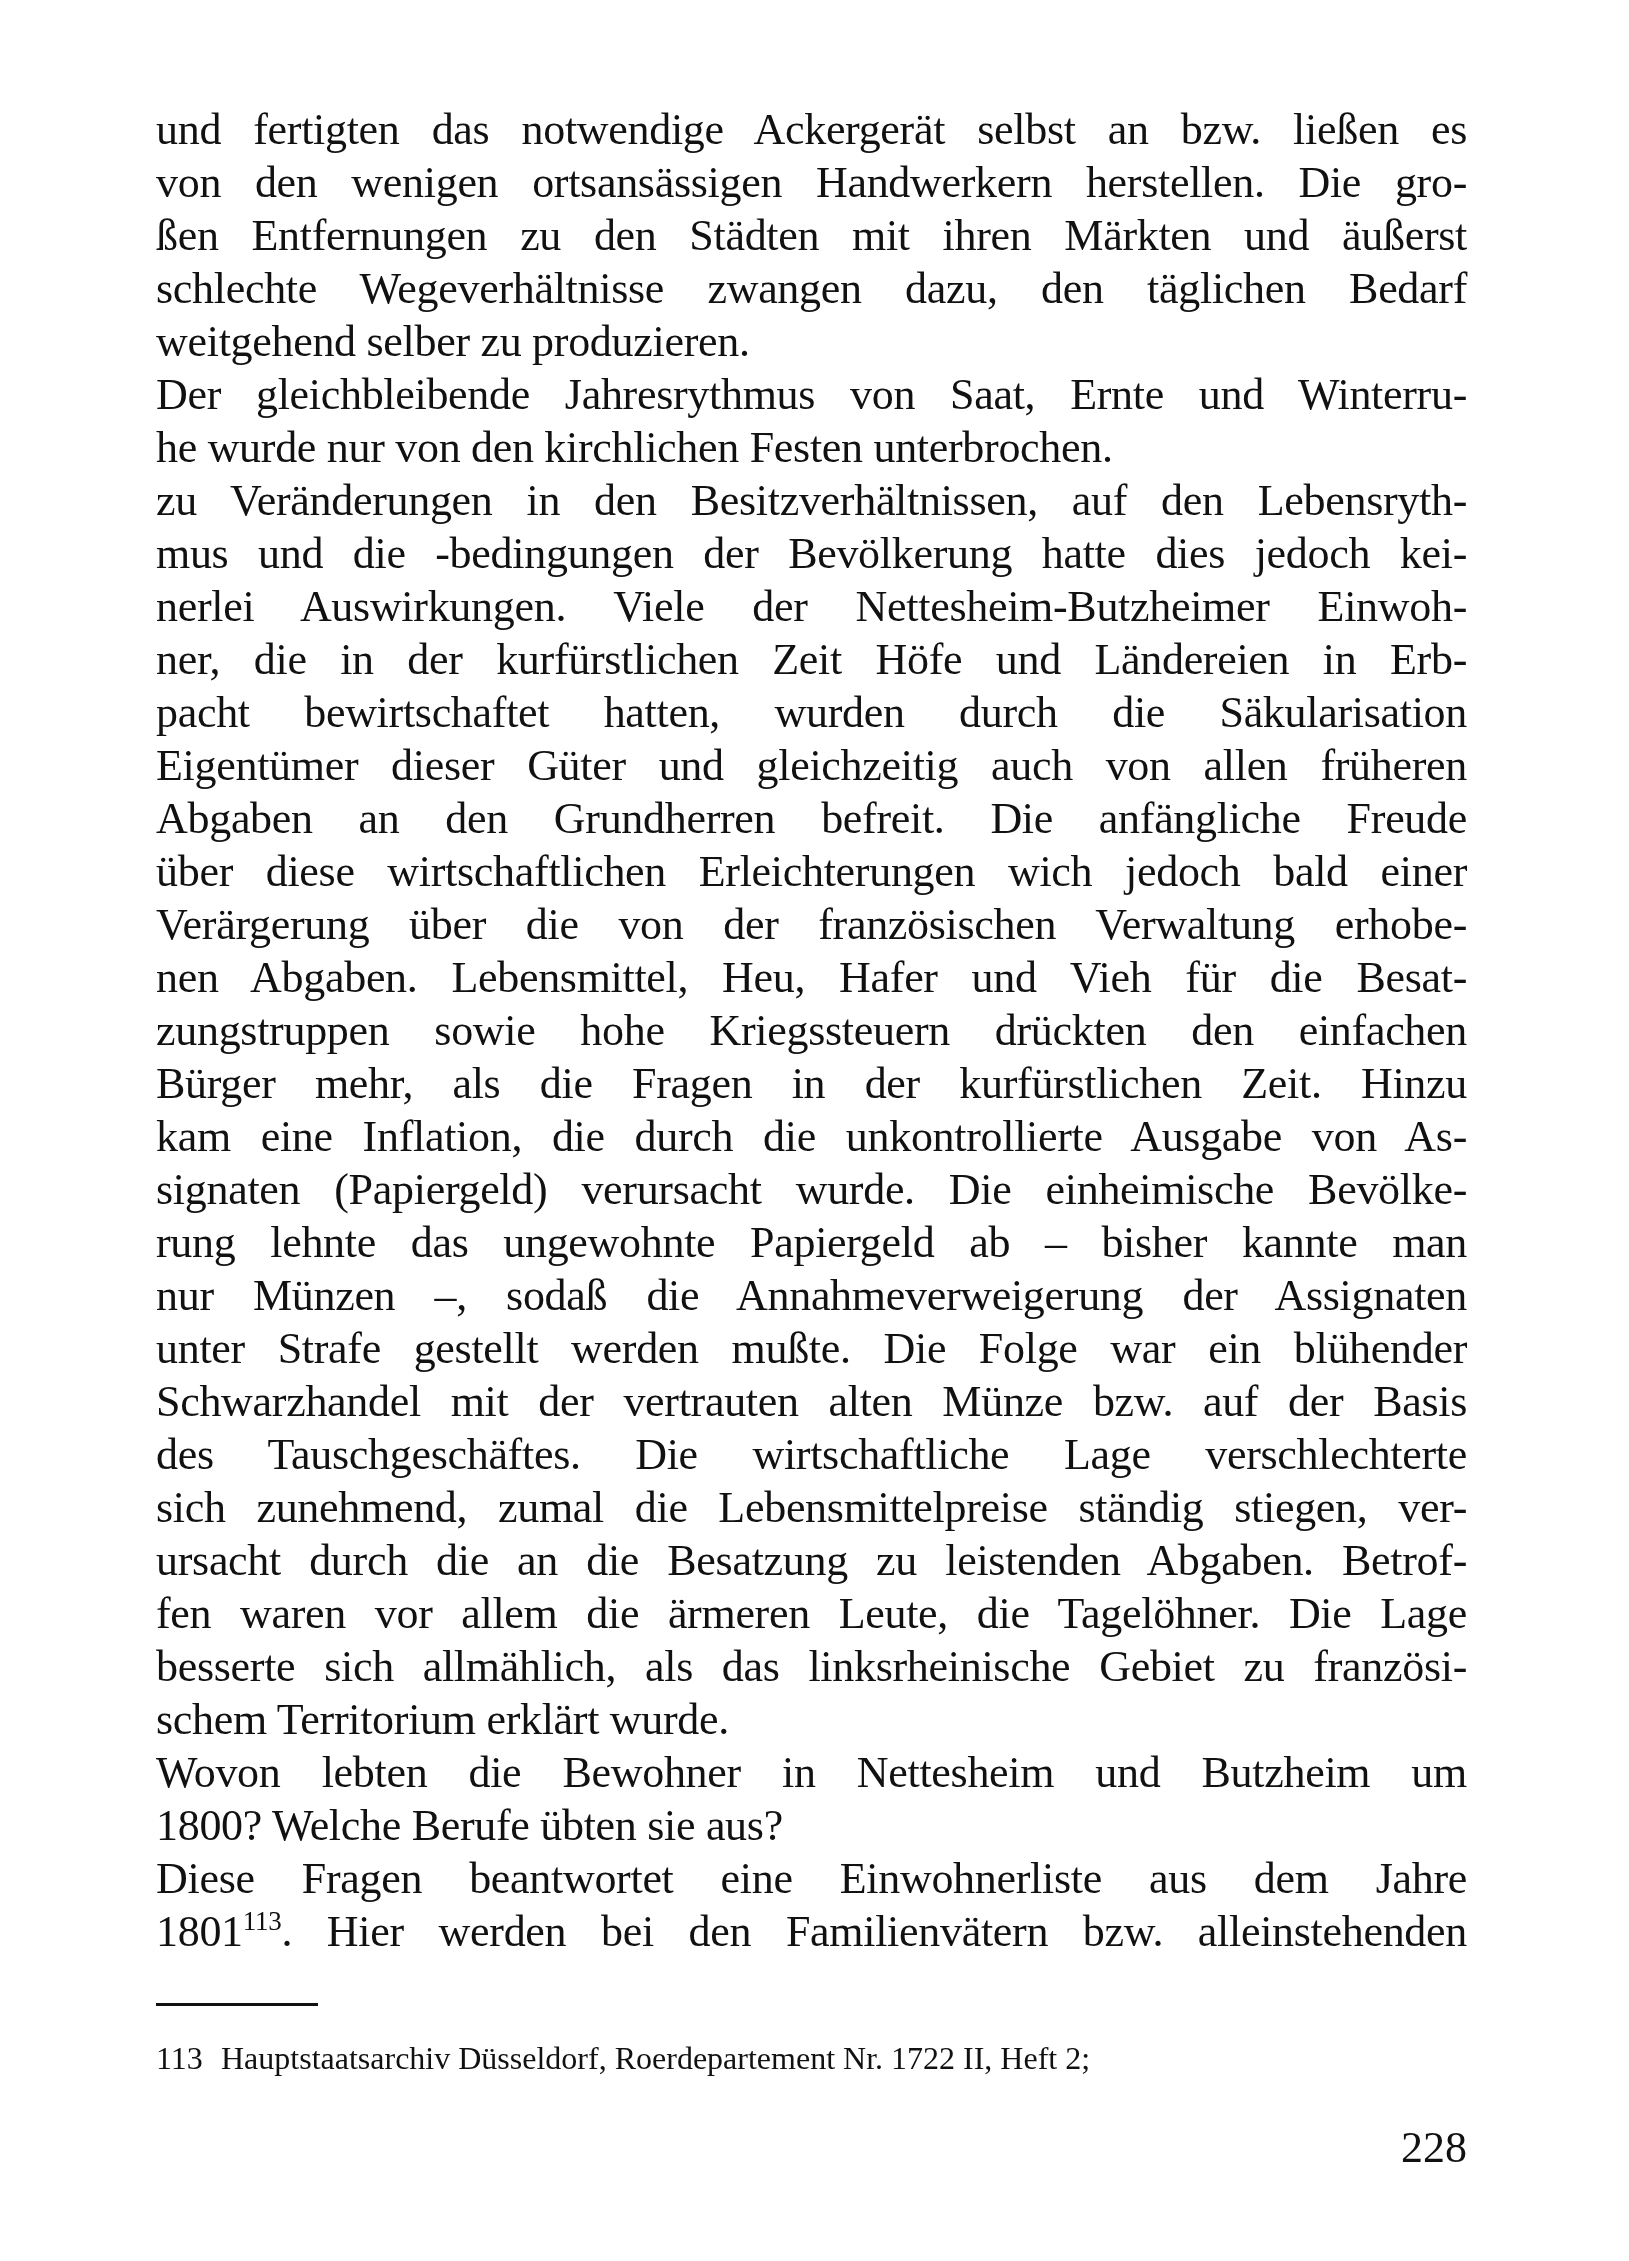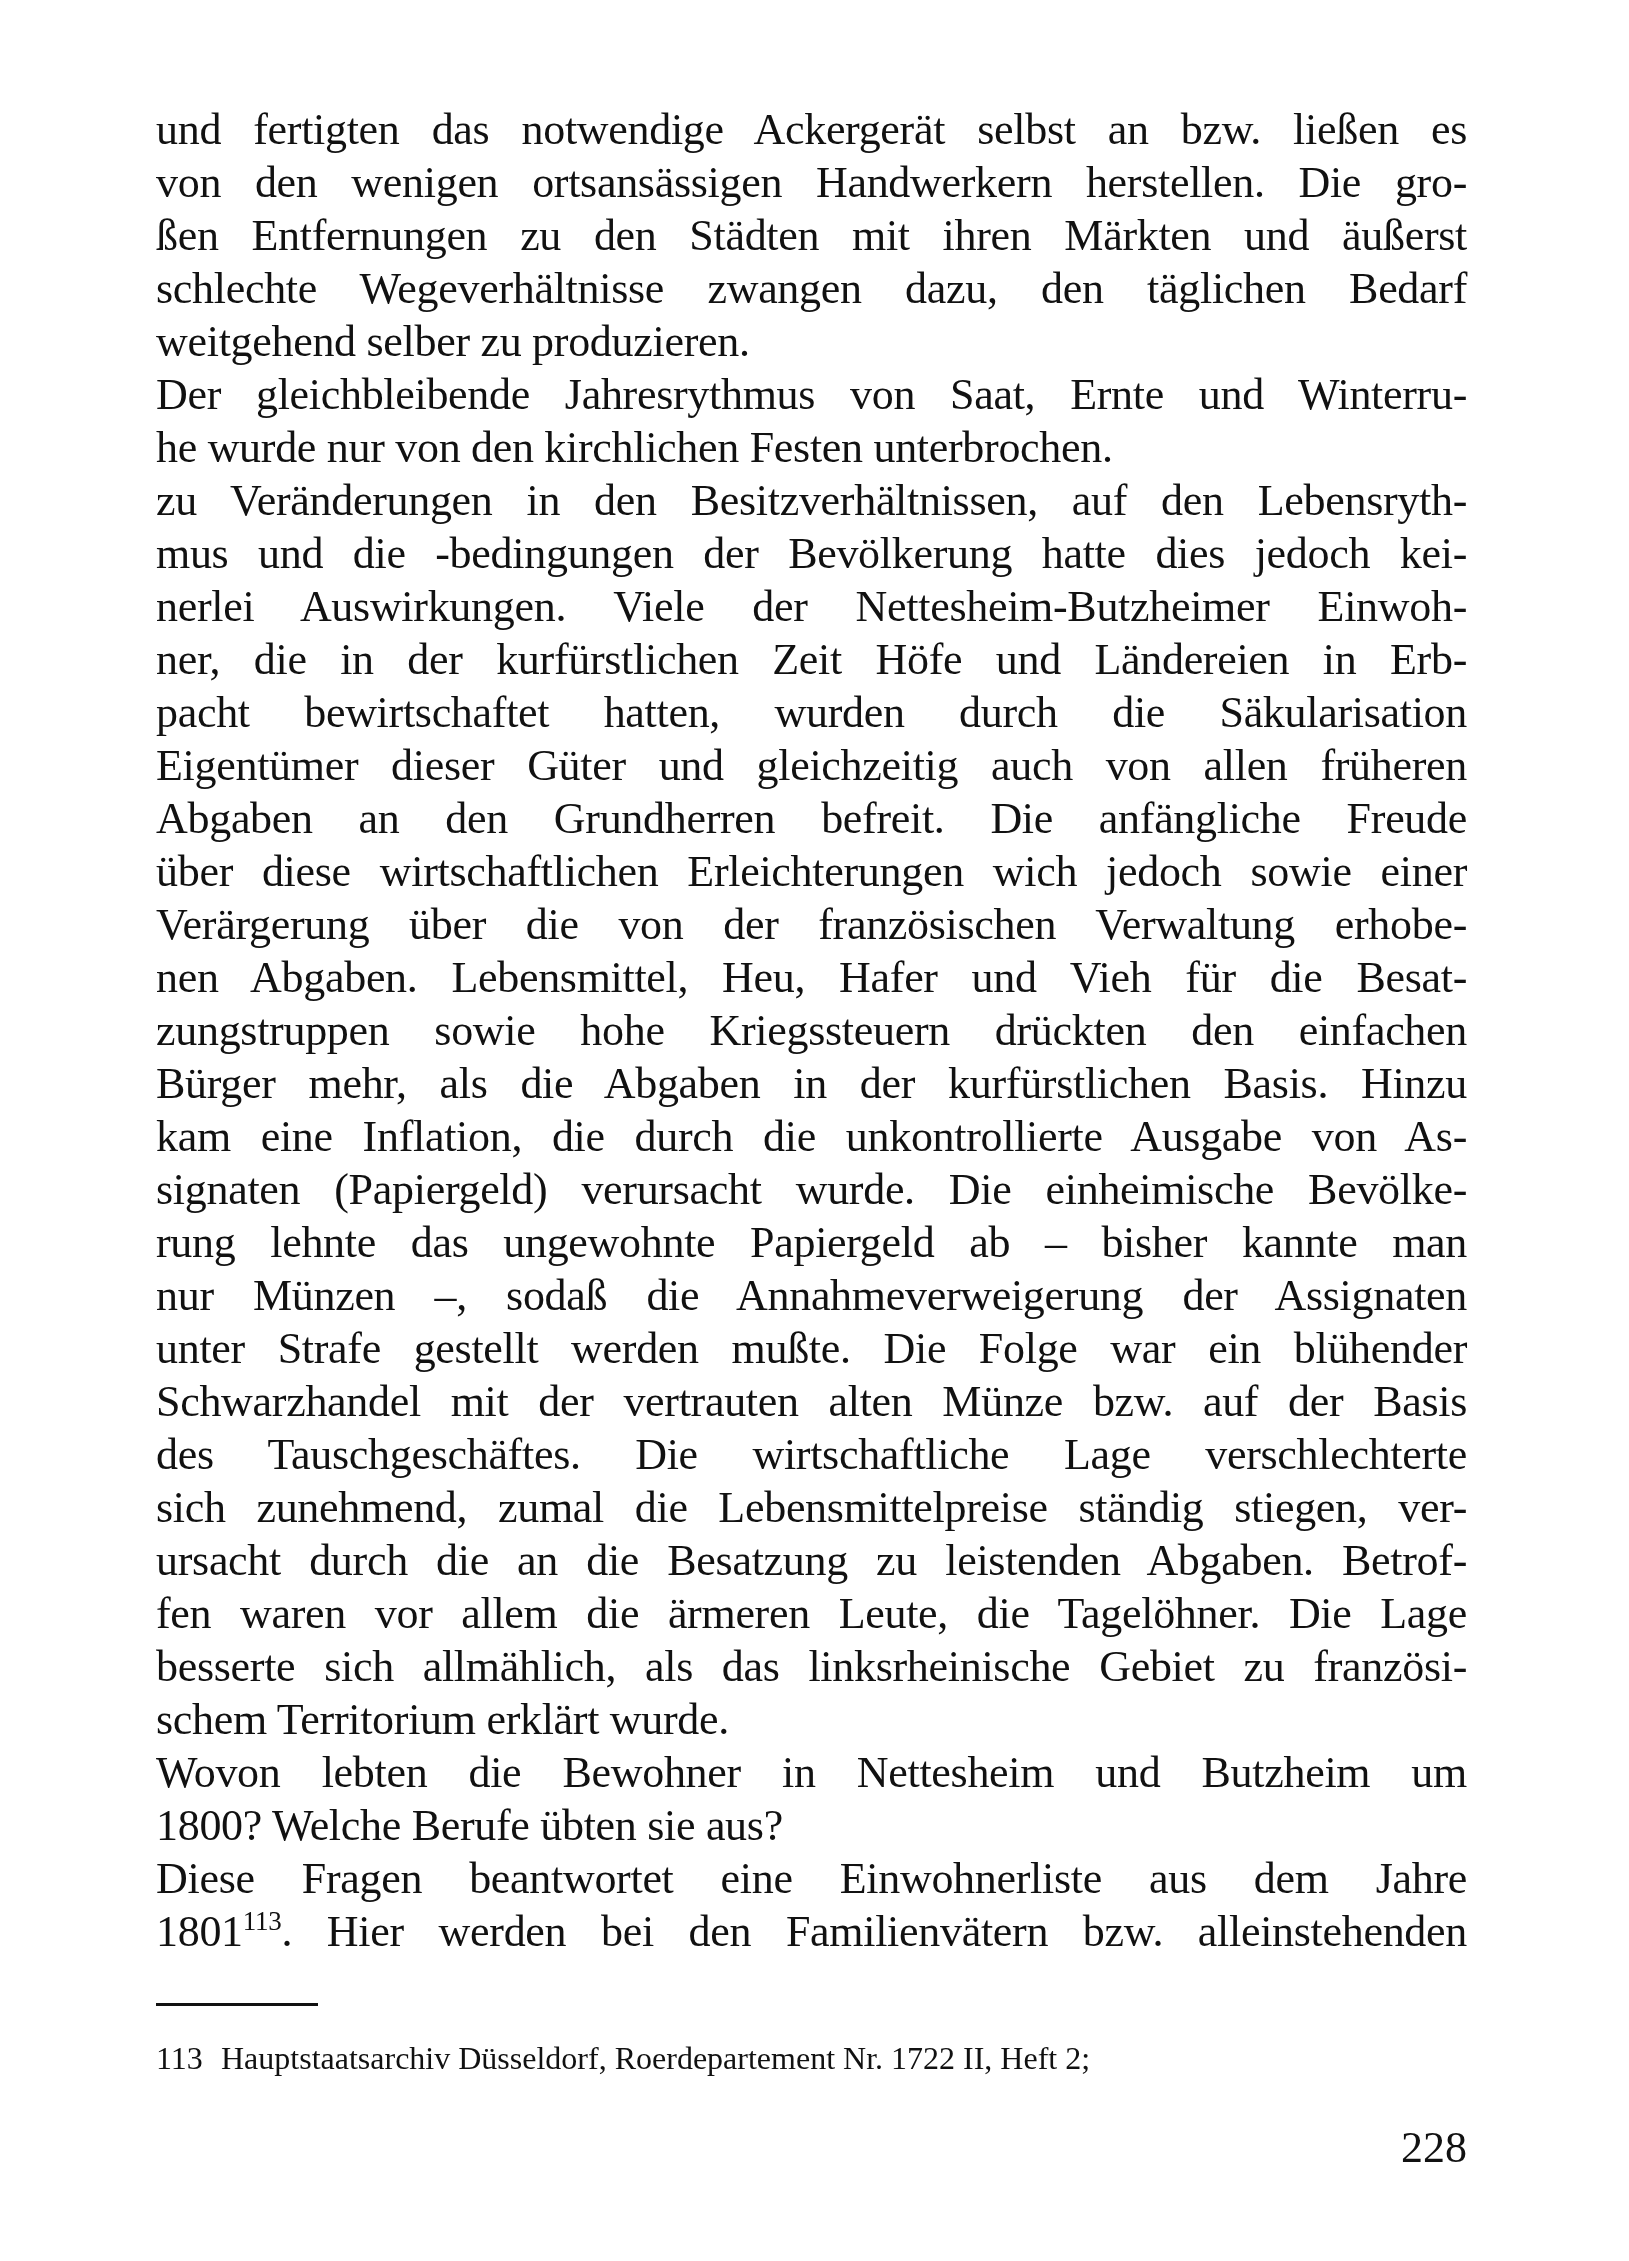--- a/index.html
+++ b/index.html
@@ -27,25 +27,25 @@
     <span class="line last">weitgehend selber zu produzieren.</span>
     <span class="line">Der gleichbleibende Jahresrythmus von Saat, Ernte und Winterru-</span>
     <span class="line last">he wurde nur von den kirchlichen Festen unterbrochen.</span>
     <span class="line">zu Veränderungen in den Besitzverhältnissen, auf den Lebensryth-</span>
     <span class="line">mus und die -bedingungen der Bevölkerung hatte dies jedoch kei-</span>
     <span class="line">nerlei Auswirkungen. Viele der Nettesheim-Butzheimer Einwoh-</span>
     <span class="line">ner, die in der kurfürstlichen Zeit Höfe und Ländereien in Erb-</span>
     <span class="line">pacht bewirtschaftet hatten, wurden durch die Säkularisation</span>
     <span class="line">Eigentümer dieser Güter und gleichzeitig auch von allen früheren</span>
     <span class="line">Abgaben an den Grundherren befreit. Die anfängliche Freude</span>
-    <span class="line">über diese wirtschaftlichen Erleichterungen wich jedoch sowie einer</span>
+    <span class="line">über diese wirtschaftlichen Erleichterungen wich jedoch bald einer</span>
     <span class="line">Verärgerung über die von der französischen Verwaltung erhobe-</span>
     <span class="line">nen Abgaben. Lebensmittel, Heu, Hafer und Vieh für die Besat-</span>
     <span class="line">zungstruppen sowie hohe Kriegssteuern drückten den einfachen</span>
-    <span class="line">Bürger mehr, als die Abgaben in der kurfürstlichen Basis. Hinzu</span>
+    <span class="line">Bürger mehr, als die Fragen in der kurfürstlichen Zeit. Hinzu</span>
     <span class="line">kam eine Inflation, die durch die unkontrollierte Ausgabe von As-</span>
     <span class="line">signaten (Papiergeld) verursacht wurde. Die einheimische Bevölke-</span>
     <span class="line">rung lehnte das ungewohnte Papiergeld ab – bisher kannte man</span>
     <span class="line">nur Münzen –, sodaß die Annahmeverweigerung der Assignaten</span>
     <span class="line">unter Strafe gestellt werden mußte. Die Folge war ein blühender</span>
     <span class="line">Schwarzhandel mit der vertrauten alten Münze bzw. auf der Basis</span>
     <span class="line">des Tauschgeschäftes. Die wirtschaftliche Lage verschlechterte</span>
     <span class="line">sich zunehmend, zumal die Lebensmittelpreise ständig stiegen, ver-</span>
     <span class="line">ursacht durch die an die Besatzung zu leistenden Abgaben. Betrof-</span>
     <span class="line">fen waren vor allem die ärmeren Leute, die Tagelöhner. Die Lage</span>

